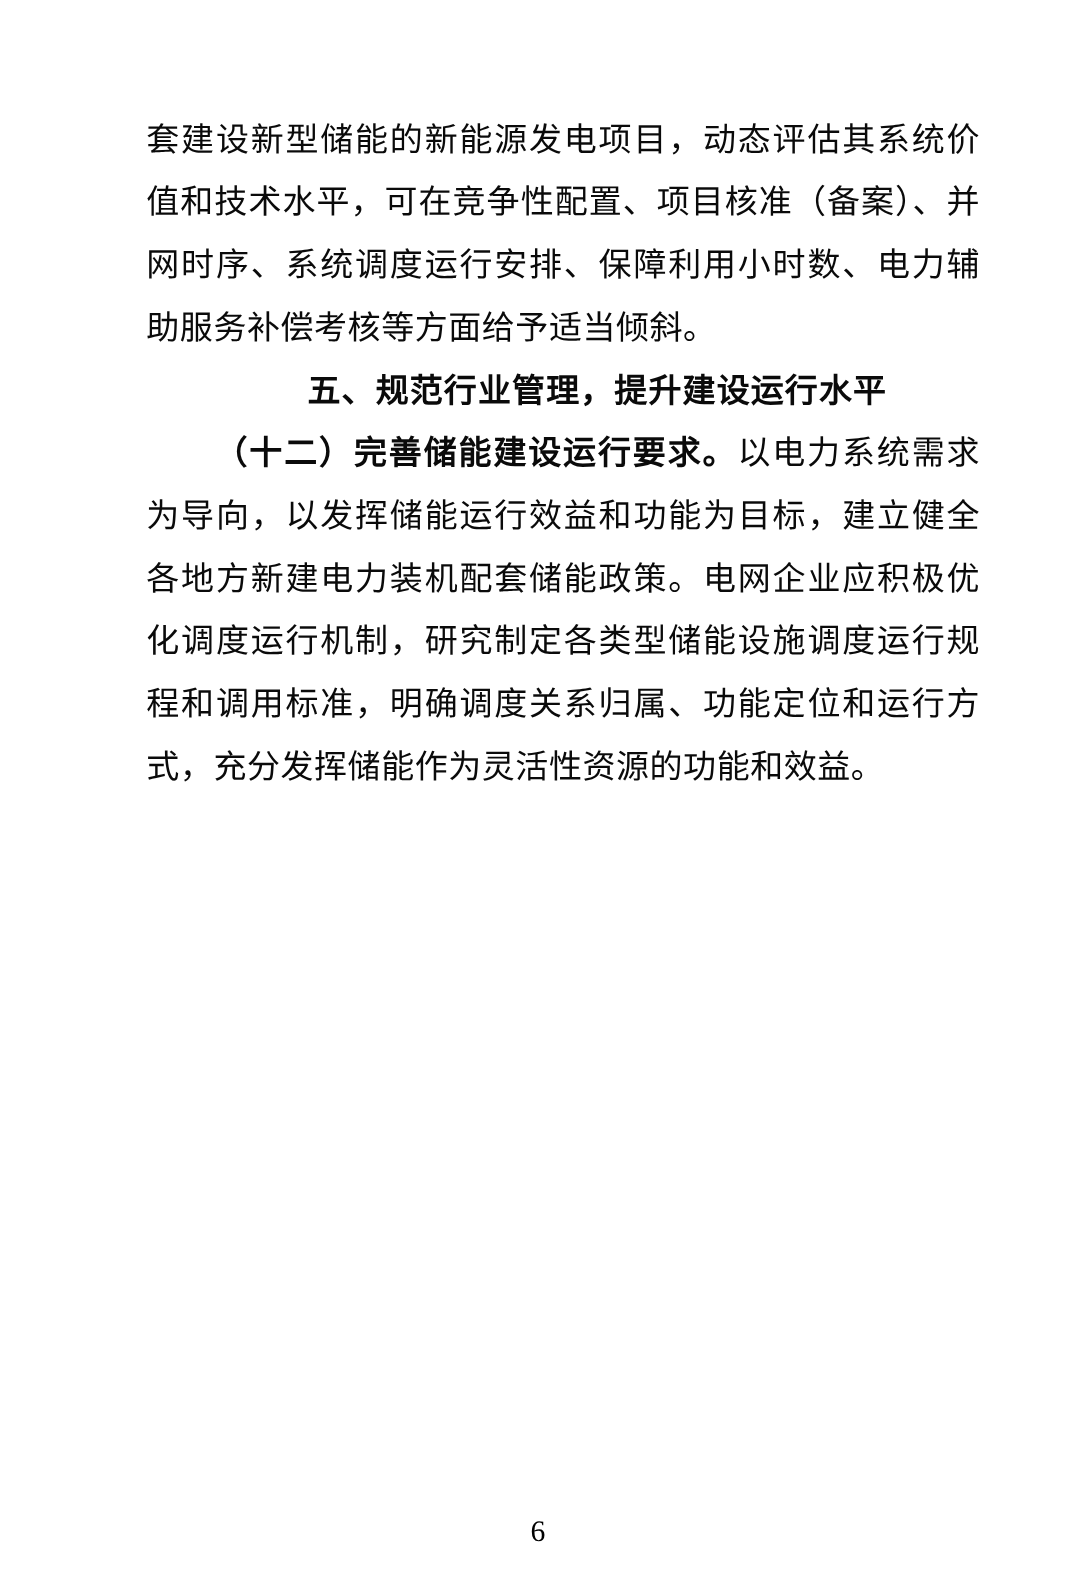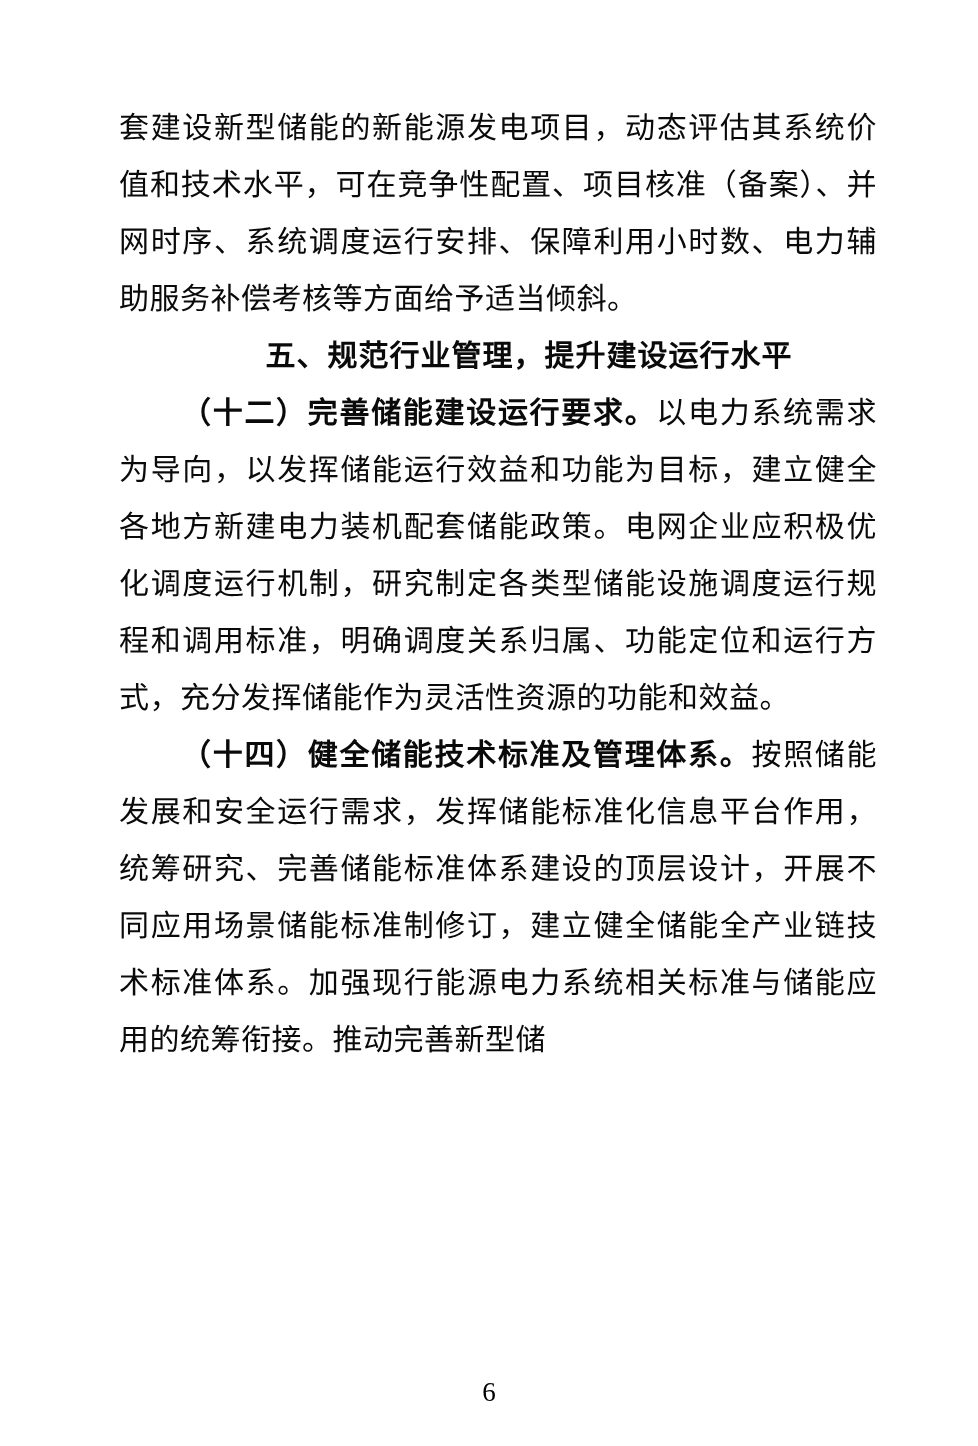--- a/index.html
+++ b/index.html
@@ -11,21 +11,21 @@
     position: relative;
     width: 978px;
     height: 1446px;
     background: #ffffff;
     color: #000000;
     font-family: "Liberation Serif", serif;
     overflow: hidden;
   }
   .content {
     position: absolute;
-    left: 119px;
+    left: 133px;
     top: 99px;
     width: 758px;
   }
   .para {
     margin: 0;
     font-size: 30px;
     line-height: 57px;
     text-align: justify;
     text-justify: inter-character;
     letter-spacing: 0.5px;
@@ -56,16 +56,15 @@
   }
 </style>
 </head>
 <body>
 
 <div class="page">
   <div class="content">
       <p class="para"><span class="seg">套建设新型储能的新能源发电项目，动态评估其系统价值和技术水平，可在竞争性配置、项目核准（备案）、并网时序、系统调度运行安排、保障利用小时数、电力辅助服务补偿考核等方面给予适当倾斜。</span></p>
       <p class="para indent heading"><span class="seg bold">五、规范行业管理，提升建设运行水平</span></p>
       <p class="para indent"><span class="seg bold">（十二）完善储能建设运行要求。</span><span class="seg">以电力系统需求为导向，以发挥储能运行效益和功能为目标，建立健全各地方新建电力装机配套储能政策。电网企业应积极优化调度运行机制，研究制定各类型储能设施调度运行规程和调用标准，明确调度关系归属、功能定位和运行方式，充分发挥储能作为灵活性资源的功能和效益。</span></p>
-      <p class="para indent"><span class="seg bold">（十四）健全储能技术标准及管理体系。</span><span class="seg">按照储能发展和安全运行需求，发挥储能标准化信息平台作用，统筹研究、完善储能标准体系建设的顶层设计，开展不同应用场景储能标准制修订，建立健全储能全产业链技术标准体系。加强现行能源电力系统相关标准与储能应用的统筹衔接。推动完善新型储</span></p>
     </div>
   <div class="footer">6</div>
 </div>
 
 </body></html>

